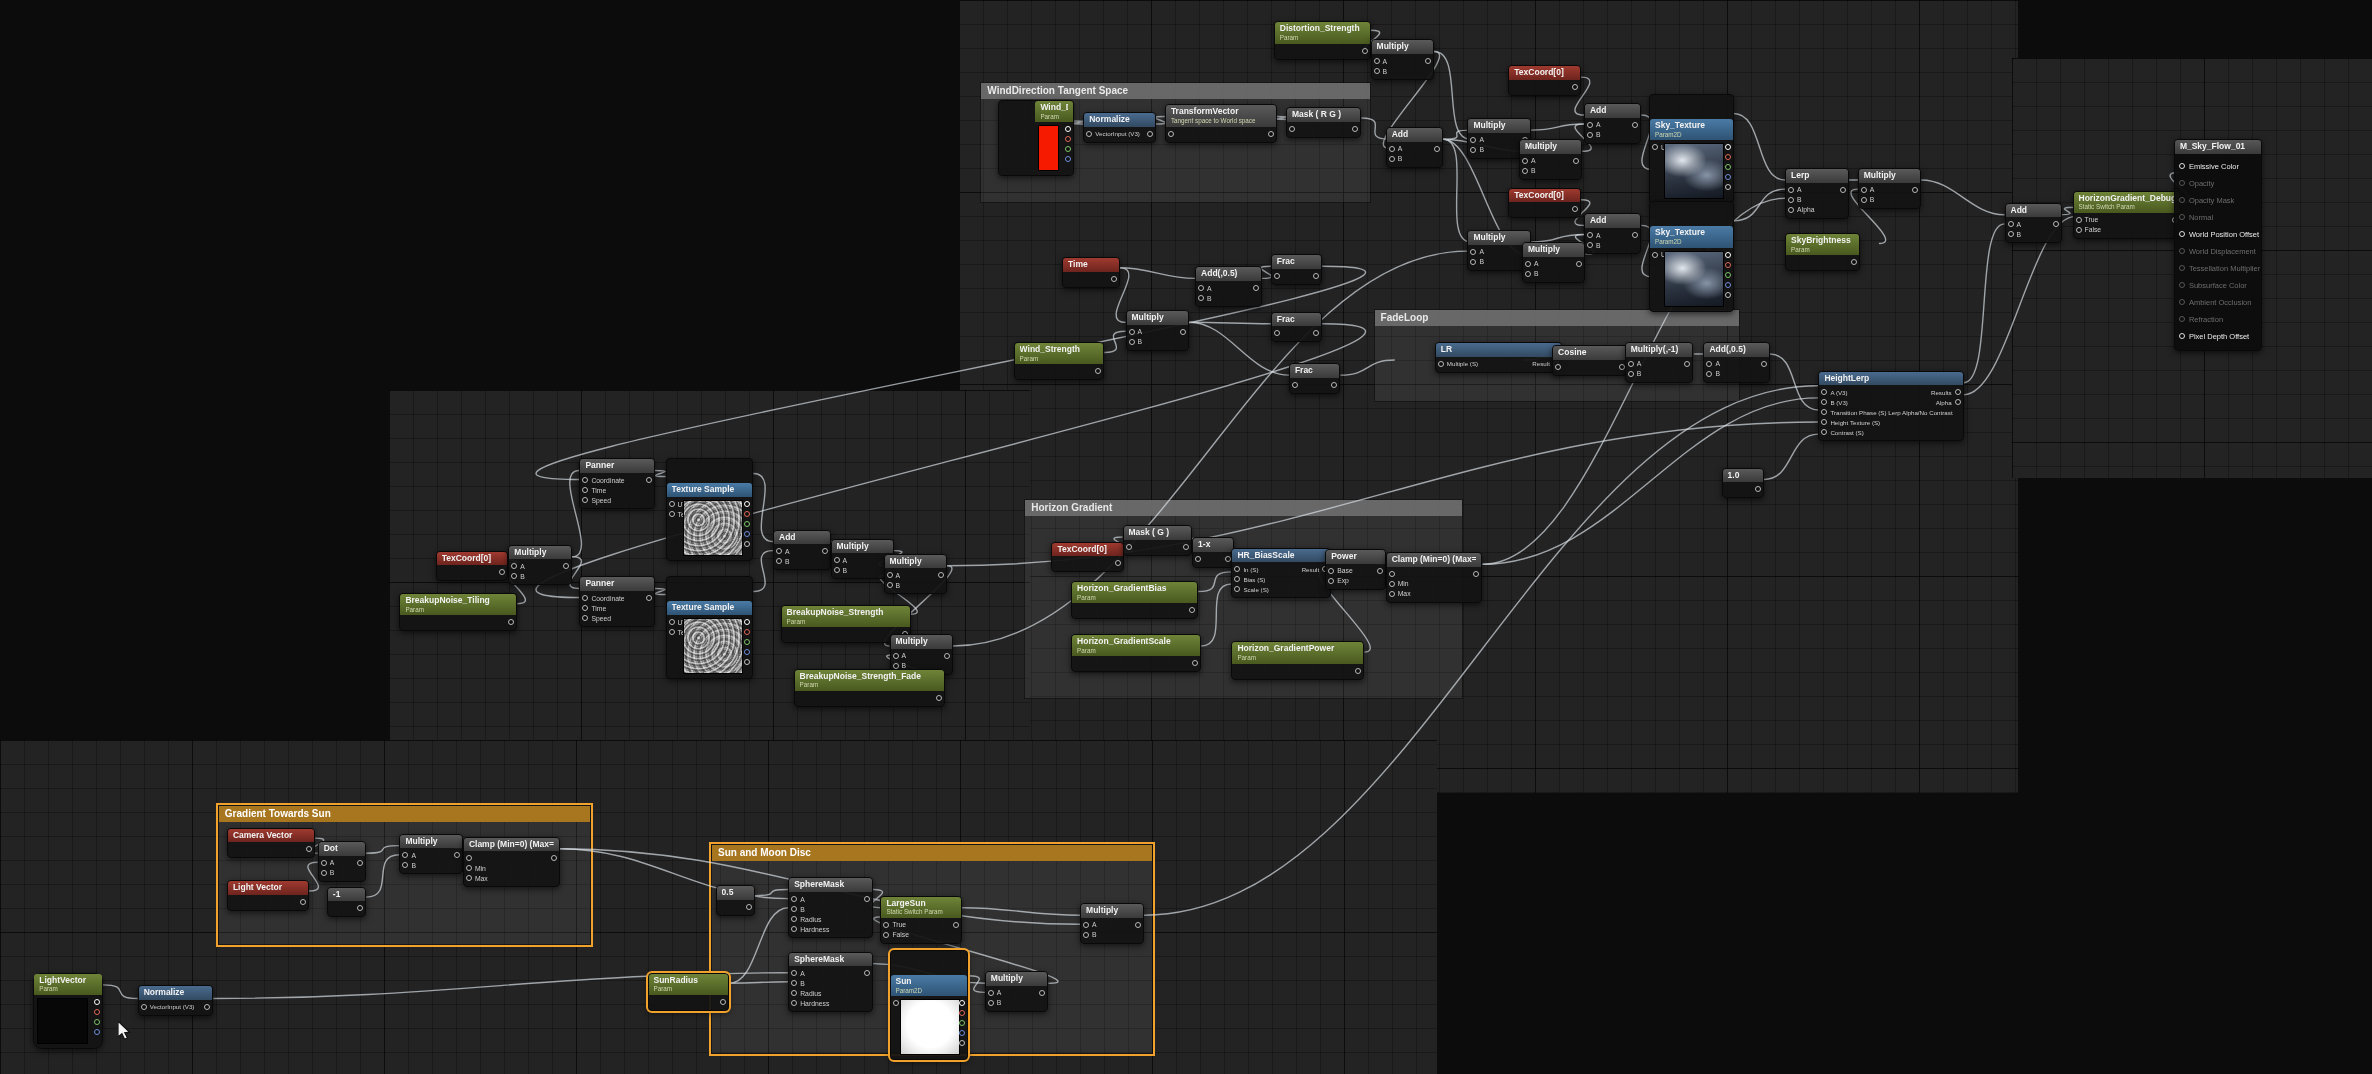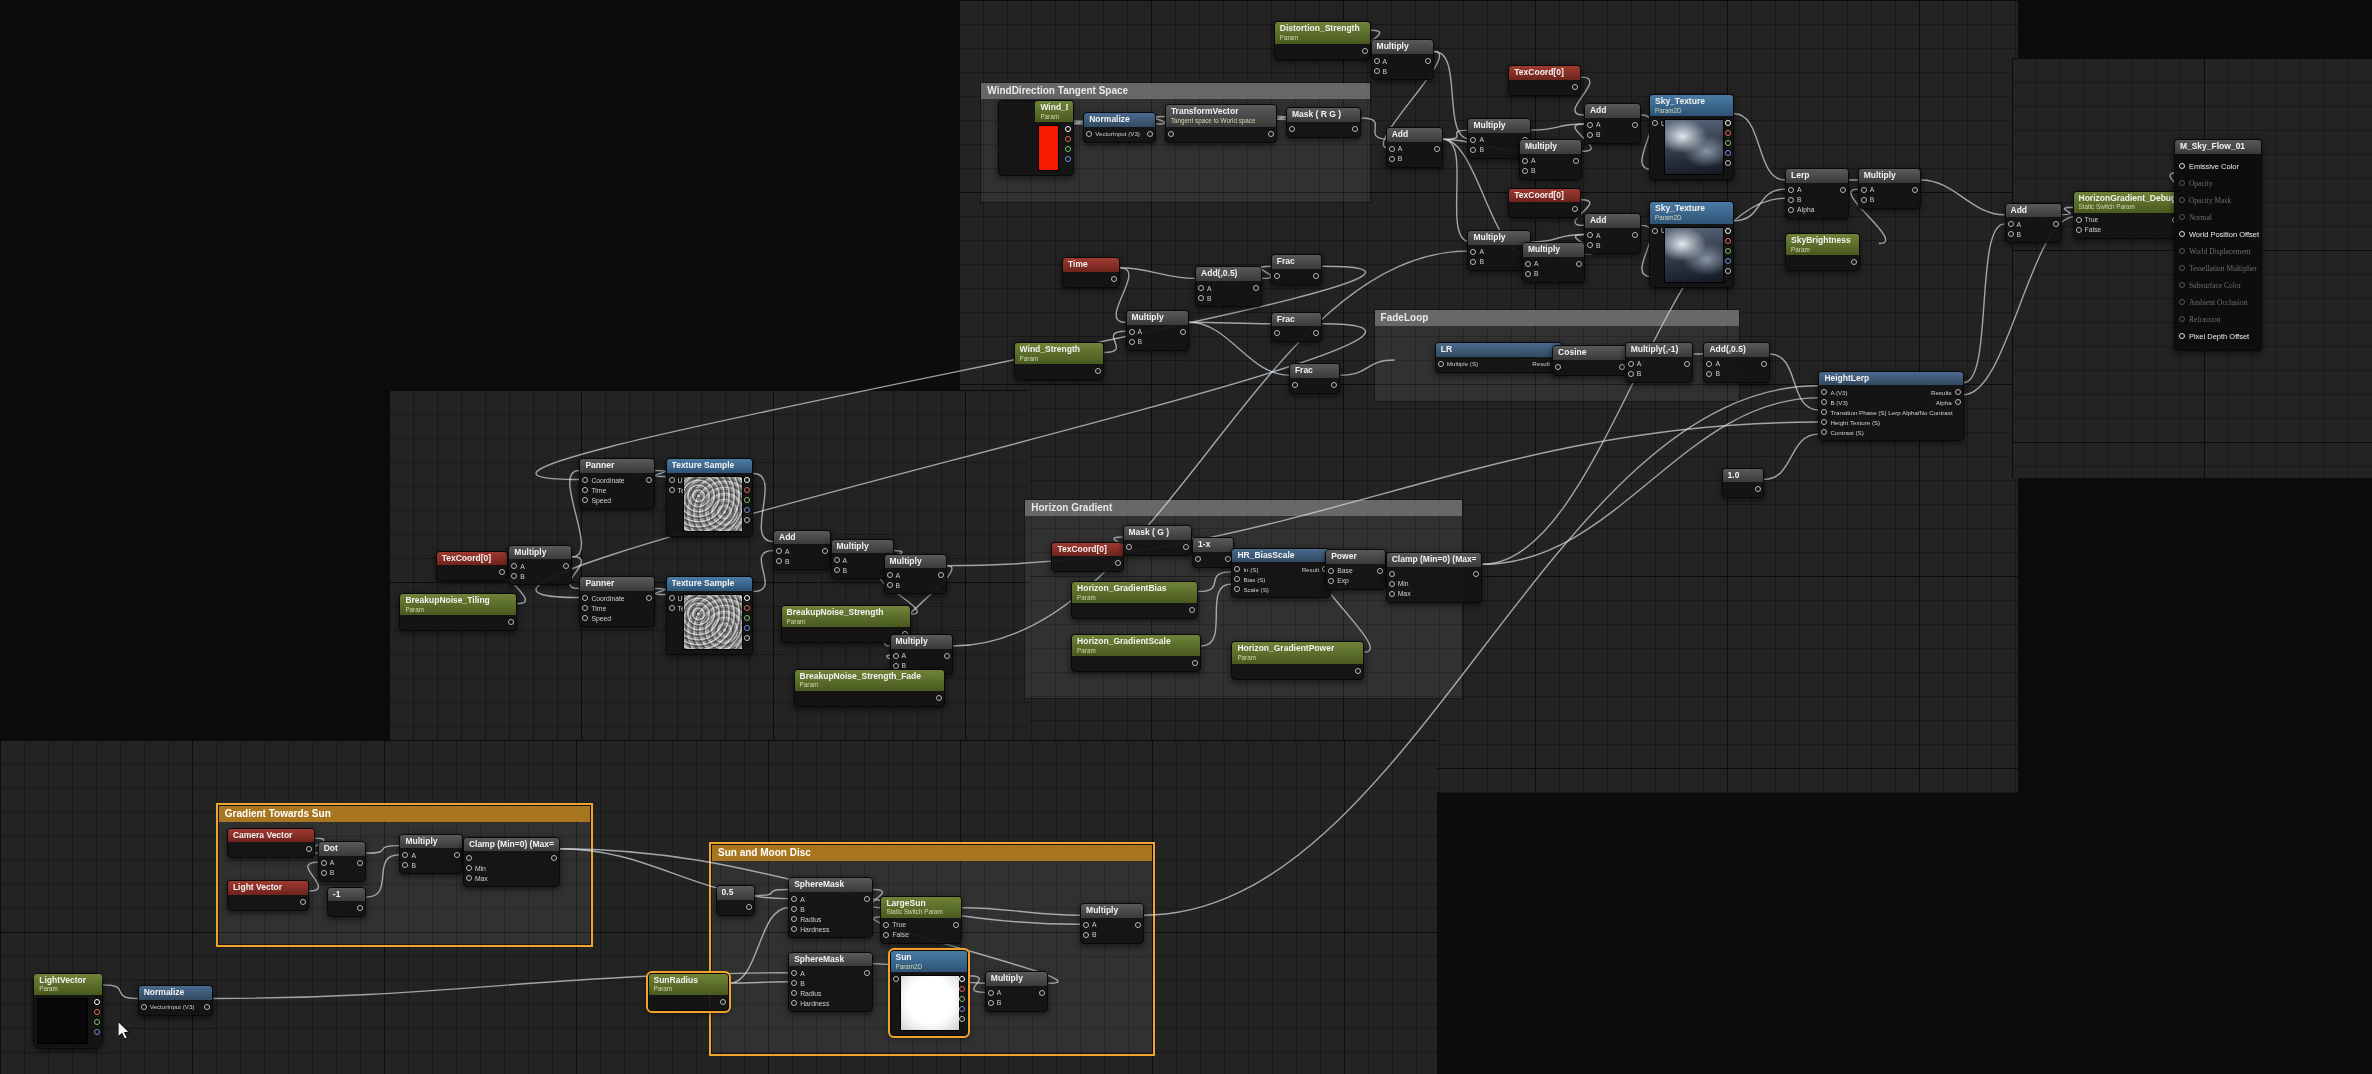--- a/index.html
+++ b/index.html
@@ -35,21 +35,21 @@
 
   
   .node{position:absolute;background:rgba(19,19,19,0.94);border:1px solid #090909;border-radius:4px;
     box-shadow:0 2px 6px rgba(0,0,0,0.6);box-sizing:border-box;}
   .node.sel{outline:2px solid #f0a22c;}
   .node .hdr{padding:2px 5px;border-radius:3px 3px 0 0;}
   .node .hdr .t{display:block;font-size:8.5px;font-weight:bold;color:#f2f2f2;line-height:1.15;white-space:nowrap;overflow:hidden;}
   .node .hdr .s{display:block;font-size:6.3px;color:#cfd8b0;line-height:1.2;white-space:nowrap;overflow:hidden;font-weight:normal;}
   .k-op    > .hdr{background:linear-gradient(#5a5a5a,#3a3a3a);}
   .k-param > .hdr,.k-switch > .hdr,.k-vec > .hdr{background:linear-gradient(#6f8438,#49591f);}
-  .k-tex   > .hdr{background:linear-gradient(#4a7ba6,#2e5374);}
+  .k-tex   > .hdr{background:linear-gradient(#4a7ba6,#2e5374);margin-top:24px;}
   .k-coord > .hdr{background:linear-gradient(#a03a30,#6d241d);}
   .k-fn    > .hdr{background:linear-gradient(#4a6b8f,#324a61);}
   .k-result> .hdr{background:linear-gradient(#585858,#393939);}
   .k-result{background:rgba(13,13,13,0.96);}
 
   .nbody{display:flex;justify-content:space-between;gap:2px;padding:2px 2px 3px;}
   .col{display:flex;flex-direction:column;min-width:0;}
   .col.outs{margin-left:auto;align-items:flex-end;}
   .pin{display:flex;align-items:center;gap:3px;height:10px;font-size:6.8px;color:#cfcfcf;white-space:nowrap;}
   .pin.out{flex-direction:row-reverse;}
@@ -65,21 +65,21 @@
       repeating-radial-gradient(circle at 25% 35%, rgba(255,255,255,0.5) 0 1px, rgba(0,0,0,0.28) 2px 3px, transparent 3px 5px),
       repeating-radial-gradient(circle at 70% 65%, rgba(255,255,255,0.35) 0 1px, rgba(0,0,0,0.3) 2px 4px, transparent 4px 6px);}
   .thumb.white{background:radial-gradient(circle at 50% 45%, #ffffff 55%, #ececec 75%, #cfcfcf 100%);}
   .thumb.red{background:#f61b00;}
   .thumb.black{background:#070707;}
   .vec .thumb{height:44px;width:auto;flex:1;}
 
   .result-rows{padding:4px 4px 5px;}
   .rrow{display:flex;align-items:center;gap:4px;height:17px;font-size:7.5px;color:#eaeaea;white-space:nowrap;}
   .rrow .dot{border-color:#dedede;}
-  .rrow.off{color:#6d6d6d;font-family:Liberation Serif, serif;}
+  .rrow.off{color:#6d6d6d;}
   .rrow.off .dot{border-color:#565656;background:transparent;}
 
   .wire{fill:none;stroke:#dce3e9;stroke-opacity:0.68;stroke-width:1.4;}
 </style>
 </head>
 <body>
 
 <div id="canvas">
   <div id="patches">
       <div class="grid-patch" style="left: 959.1px; top: 0px; width: 1059px; height: 792.7px;"></div>

